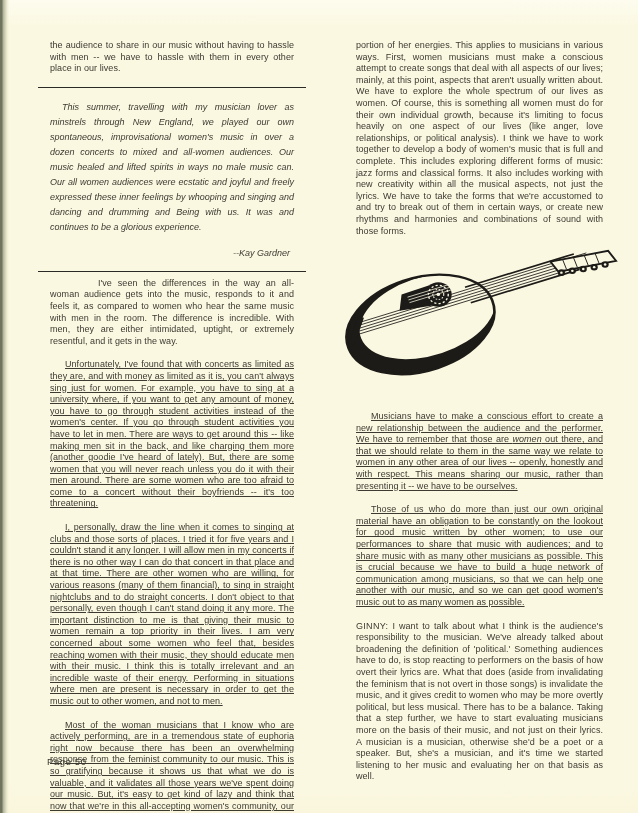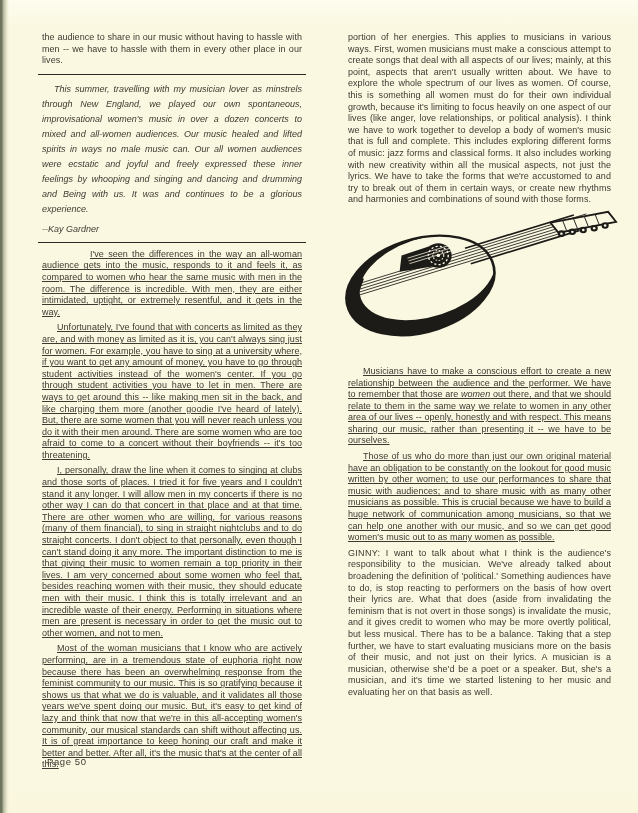--- a/index.html
+++ b/index.html
@@ -11,43 +11,43 @@
     color:#3c3a31;
     overflow:hidden;
   }
   .scan-edge{
     position:absolute;left:0;top:0;bottom:0;width:9px;
     background:linear-gradient(90deg,#6f745d 0,#6f745d 2px,#adb096 3px,#cfd0b8 5px,#eeeccf 7px,rgba(251,248,226,0) 9px);
   }
   .col{position:absolute;top:28px;}
   .col-left{left:38px;width:268px;}
   .col-right{left:344px;width:271px;}
-  p{margin:4px;}
+  p{margin:12px;}
   .body-text{
     font-size:9px;line-height:11.6px;
     text-align:justify;
     letter-spacing:0.05px;
   }
   .indent{text-indent:15px;text-decoration:underline;}
-  .indent-large{text-indent:48px;text-decoration:underline;}
+  .indent-large{text-indent:48px;}
   .rule{
     border:none;border-top:1.4px solid #2b2a24;
     margin:7px 0 0 0;
   }
   .quote{margin-top:7px;}
   .quote-text{
     font-size:9px;line-height:15px;
     font-style:italic;
     text-align:justify;
     text-indent:12px;
   }
   .quote-attr{
     font-size:9px;line-height:12px;
     font-style:italic;
-    text-align:left;
+    text-align:right;
     margin-top:6px;
     padding-right:4px;
   }
   .after-rule{margin-top:6px;}
   .speaker{font-weight:normal;letter-spacing:0.3px;}
   .illustration{
     margin:4px 0 6px -2px;
     width:278px;height:150px;
   }
   .illustration svg{display:block;}

